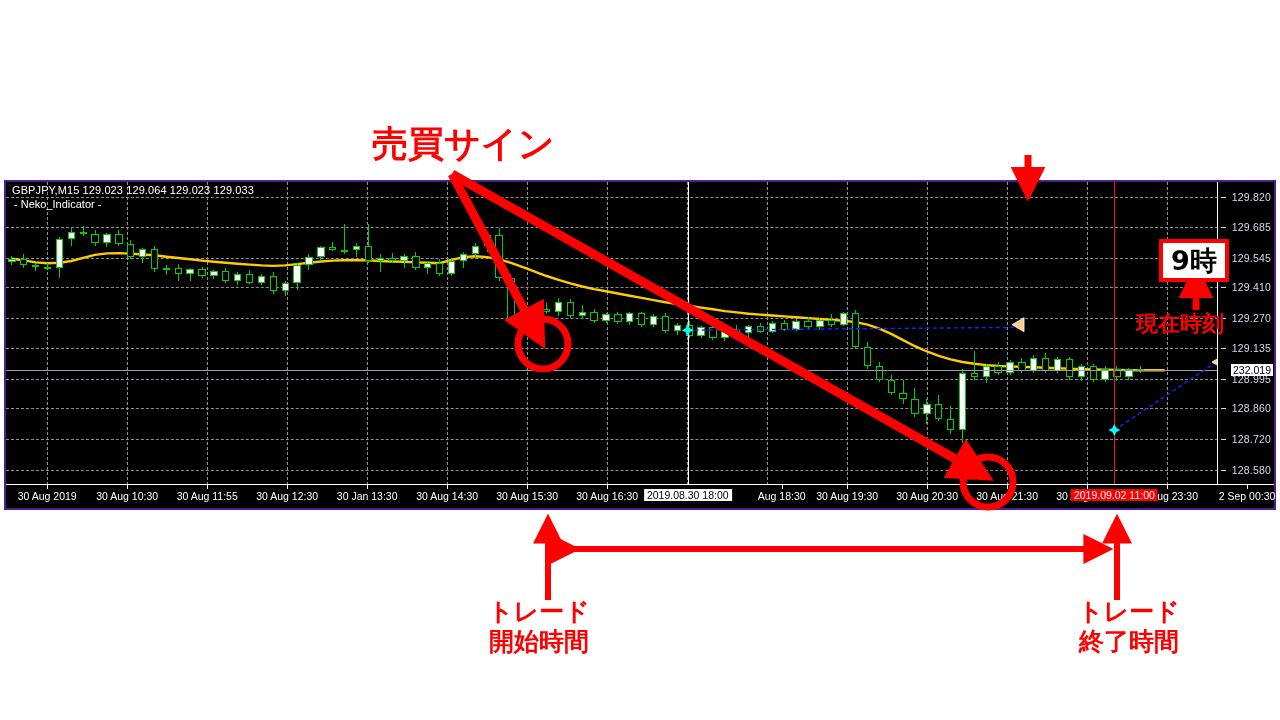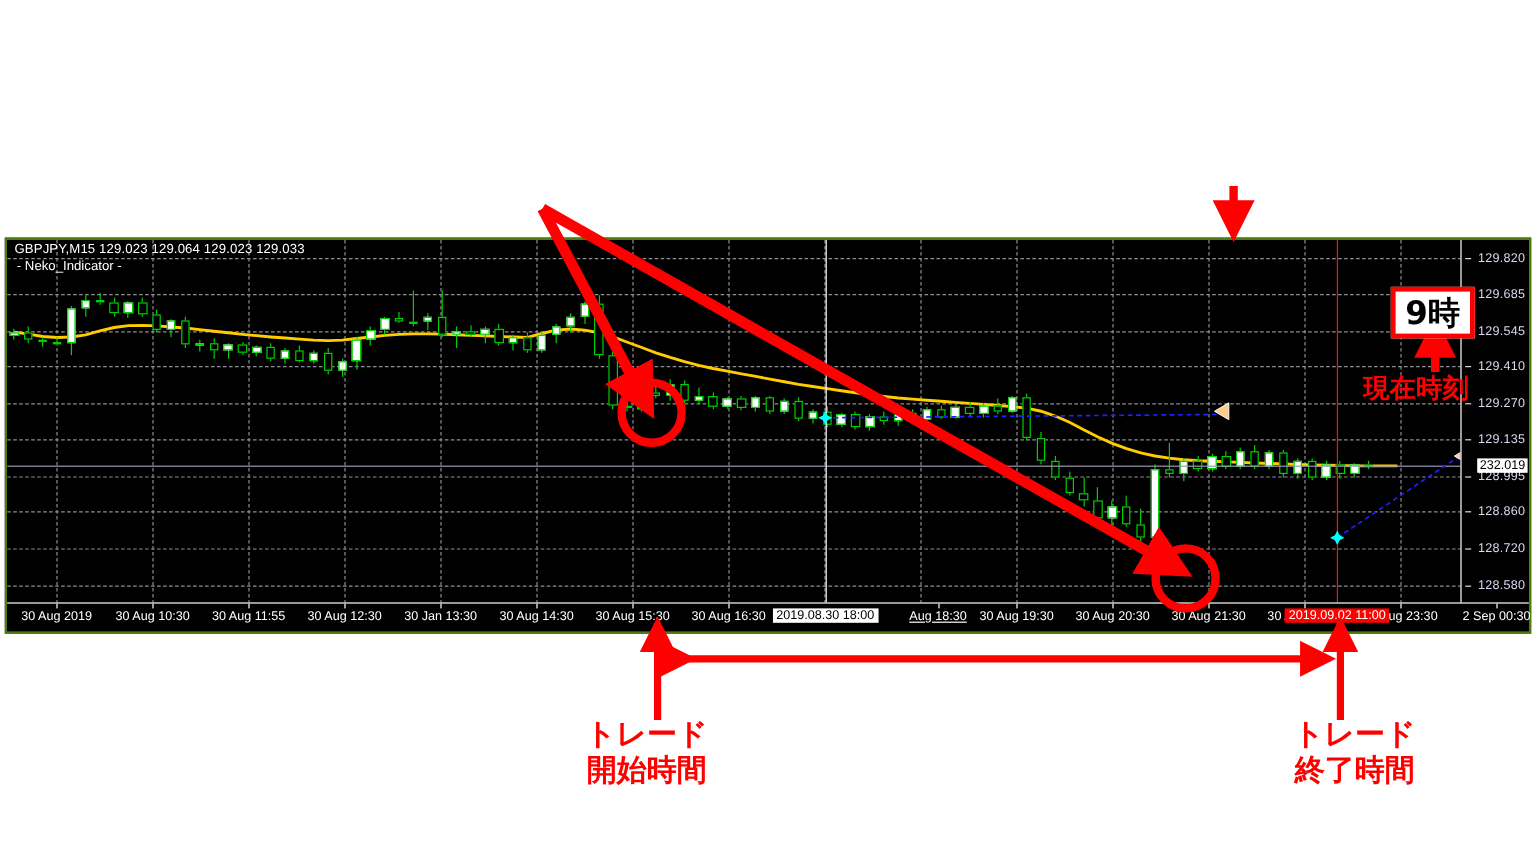--- a/index.html
+++ b/index.html
@@ -5,22 +5,22 @@
   html,body{margin:0;padding:0;}
   body{
     width:1280px;height:720px;background:#ffffff;
     font-family:"Liberation Sans","DejaVu Sans",sans-serif;
     overflow:hidden;position:relative;
   }
   #root{position:absolute;inset:0;}
 
   
   .chart-window{
-    position:absolute;left:4px;top:198px;width:1272px;height:330px;
-    background:#000;border:2px solid #4d7c0f;box-sizing:border-box;
+    position:absolute;left:4px;top:180px;width:1272px;height:330px;
+    background:#000;border:2px solid #4c1d95;box-sizing:border-box;
   }
   .plot{
     position:absolute;left:0;top:0;right:56px;bottom:23px;
     overflow:hidden;background:#000;
   }
   .price-axis{
     position:absolute;right:0;top:0;width:56px;bottom:23px;
     background:#000;border-left:1px solid #ffffff;
   }
   .time-axis{
@@ -555,21 +555,21 @@
         <div class="time-tick" style="left: 281.184px;">30 Aug 12:30</div>
         <div class="time-notch" style="left: 281.184px;"></div>
         <div class="time-tick" style="left: 361.176px;">30 Jan 13:30</div>
         <div class="time-notch" style="left: 361.176px;"></div>
         <div class="time-tick" style="left: 441.168px;">30 Aug 14:30</div>
         <div class="time-notch" style="left: 441.168px;"></div>
         <div class="time-tick" style="left: 521.16px;">30 Aug 15:30</div>
         <div class="time-notch" style="left: 521.16px;"></div>
         <div class="time-tick" style="left: 601.152px;">30 Aug 16:30</div>
         <div class="time-notch" style="left: 601.152px;"></div>
-        <div class="time-tick" style="left: 775.68px; text-decoration: underline;">Aug 18:30</div>
+        <div class="time-tick" style="left: 775.68px;">Aug 18:30</div>
         <div class="time-notch" style="left: 775.68px;"></div>
         <div class="time-tick" style="left: 841.128px;">30 Aug 19:30</div>
         <div class="time-notch" style="left: 841.128px;"></div>
         <div class="time-tick" style="left: 921.12px;">30 Aug 20:30</div>
         <div class="time-notch" style="left: 921.12px;"></div>
         <div class="time-tick" style="left: 1001.11px;">30 Aug 21:30</div>
         <div class="time-notch" style="left: 1001.11px;"></div>
         <div class="time-tick" style="left: 1081.1px;">30 Aug 22:30</div>
         <div class="time-notch" style="left: 1081.1px;"></div>
         <div class="time-tick" style="left: 1161.1px;">30 Aug 23:30</div>
@@ -614,20 +614,21 @@
 
       <g>
         <path d="M1117,600 L1117,528" stroke="#ff0000" stroke-width="6" fill="none" marker-end="url(#ahead)"></path>
       </g>
 
       <g>
         <path d="M566,549 L1099,549" stroke="#ff0000" stroke-width="6" fill="none" marker-end="url(#ahead)" marker-start="url(#ahead)"></path>
       </g>
     </svg>
 
+    <div class="anno-text" style="left:372px;top:120px;font-size:36px;">売買サイン</div>
 
 
 
     <div class="box-hour" style="left:1159px;top:239px;width:62px;height:35px;font-size:27px;">9時</div>
 
     <div class="anno-text" style="left:1136px;top:309px;font-size:22px;">現在時刻</div>
 
 
     <div class="anno-text" style="left:488px;top:597px;font-size:25px;line-height:30px;text-align:center;">
       <div>トレード</div>

